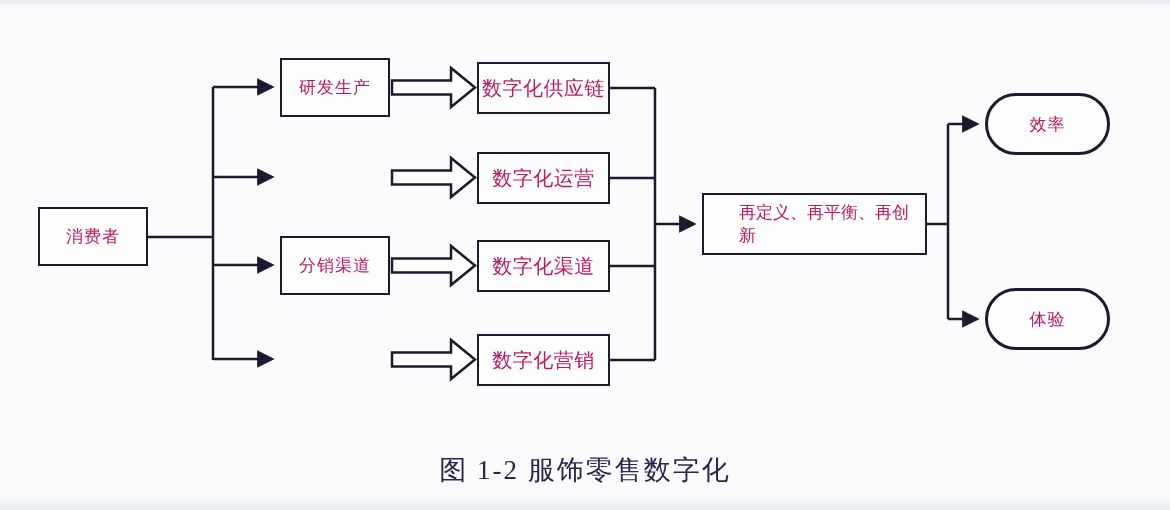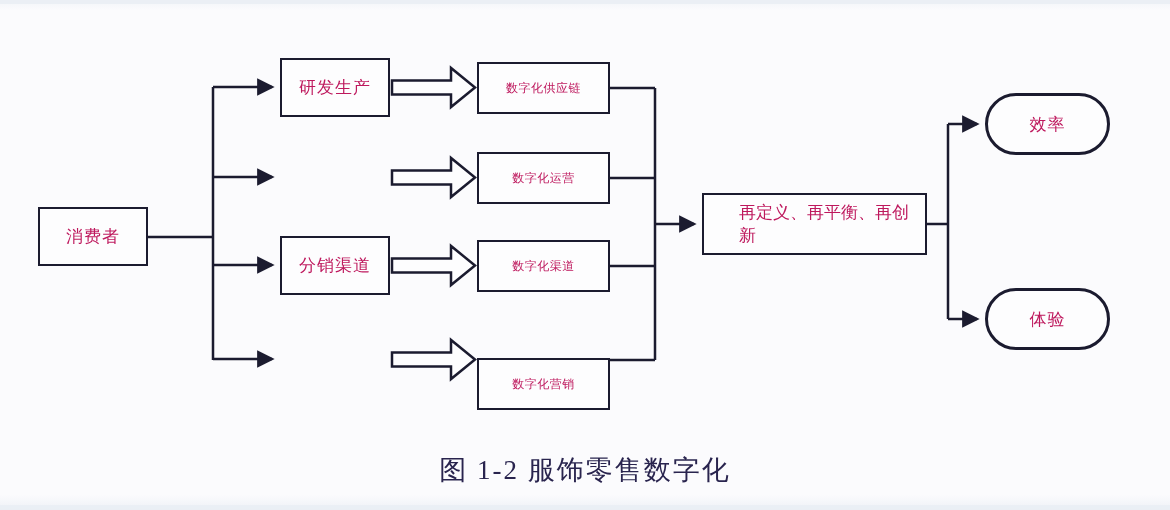--- a/index.html
+++ b/index.html
@@ -25,25 +25,25 @@
     font-size:17px;
     letter-spacing:1px;
     box-sizing:border-box;
   }
   .node-source{left:38px;top:207px;width:110px;height:59px;}
   .node-mid{left:280px;width:110px;height:59px;}
   .node-mid.r0{top:58px;}
   .node-mid.r1{top:148px;}
   .node-mid.r2{top:236px;}
   .node-mid.r3{top:330px;}
-  .node-digital{left:477px;width:133px;height:52px;font-size:12px;letter-spacing:0.5px;}
+  .node-digital{left:477px;width:133px;height:52px;font-size:20px;letter-spacing:0.5px;}
   .node-digital.r0{top:62px;}
   .node-digital.r1{top:152px;}
   .node-digital.r2{top:240px;}
-  .node-digital.r3{top:334px;margin-top:24px;}
+  .node-digital.r3{top:334px;}
   .node-convergence{left:702px;top:193px;width:225px;height:62px;font-size:17px;letter-spacing:0px;padding-left:35px;}
   .node-pill{left:985px;width:125px;height:62px;border-radius:31px;border-width:3px;}
   .node-pill.p0{top:93px;}
   .node-pill.p1{top:288px;}
   .caption{
     position:absolute;left:0;top:452px;width:1170px;
     text-align:center;
     font-family:"Liberation Serif","DejaVu Serif",serif;
     font-size:27px;color:#29244e;letter-spacing:2px;
   }

